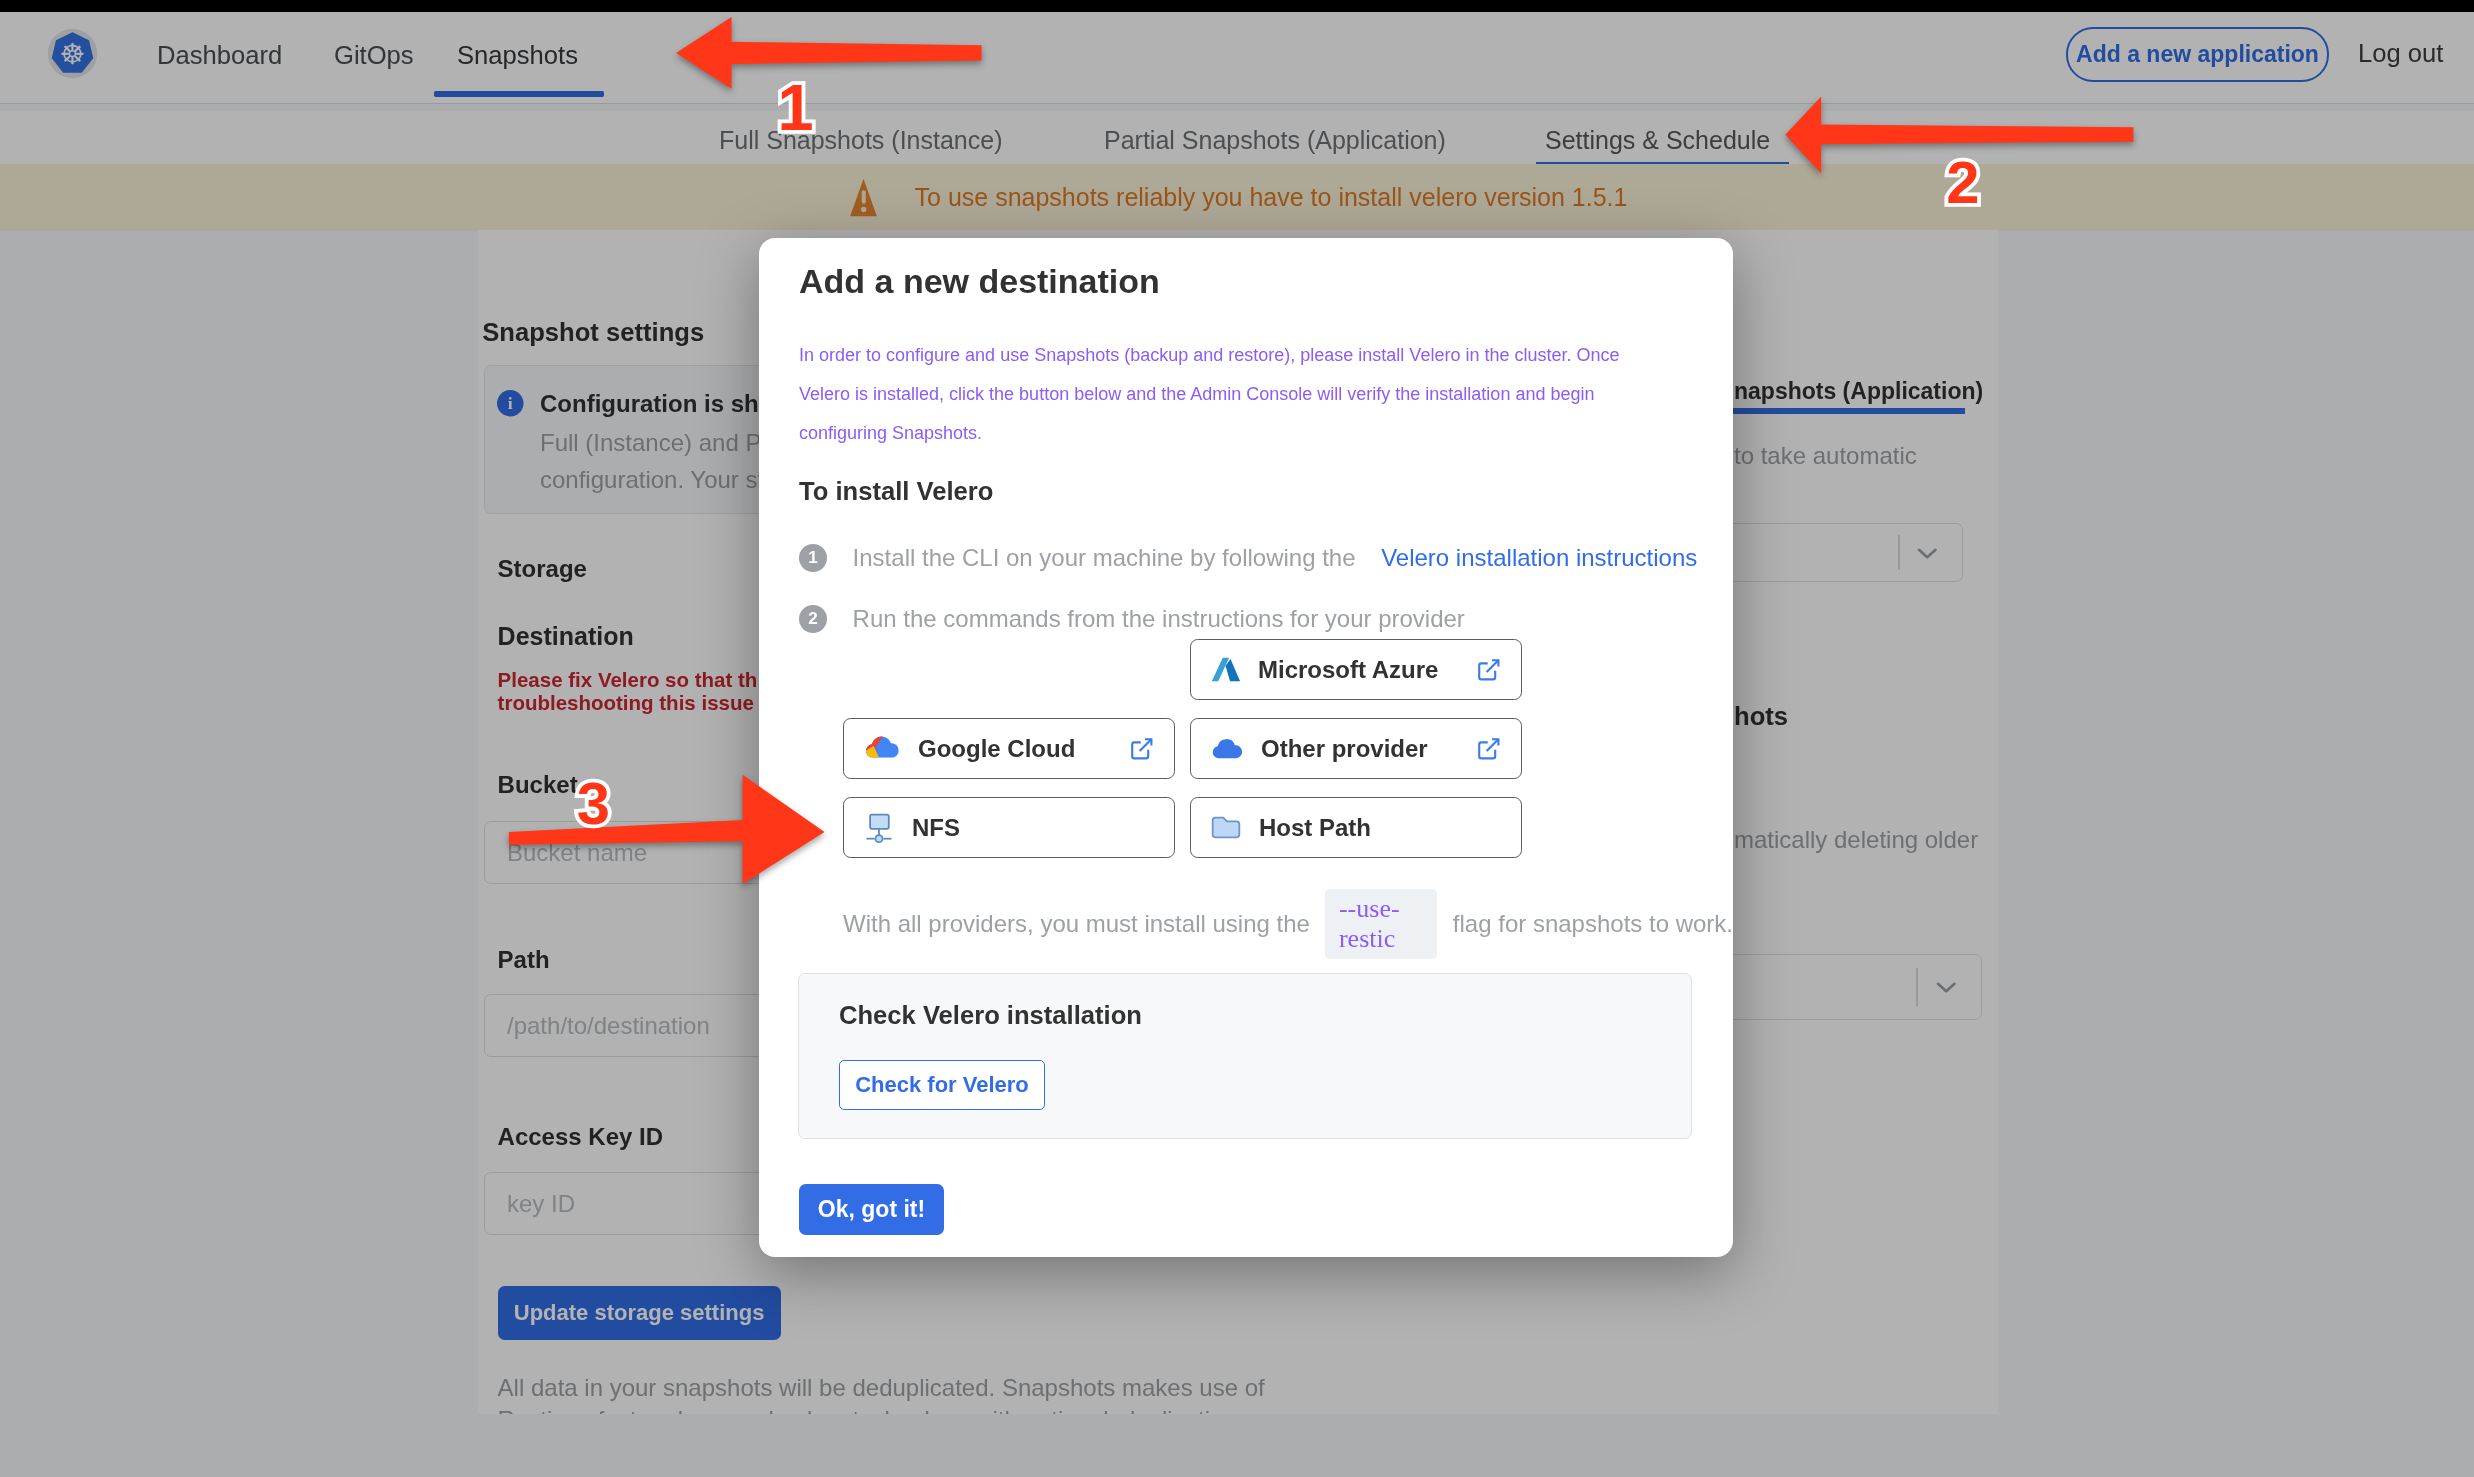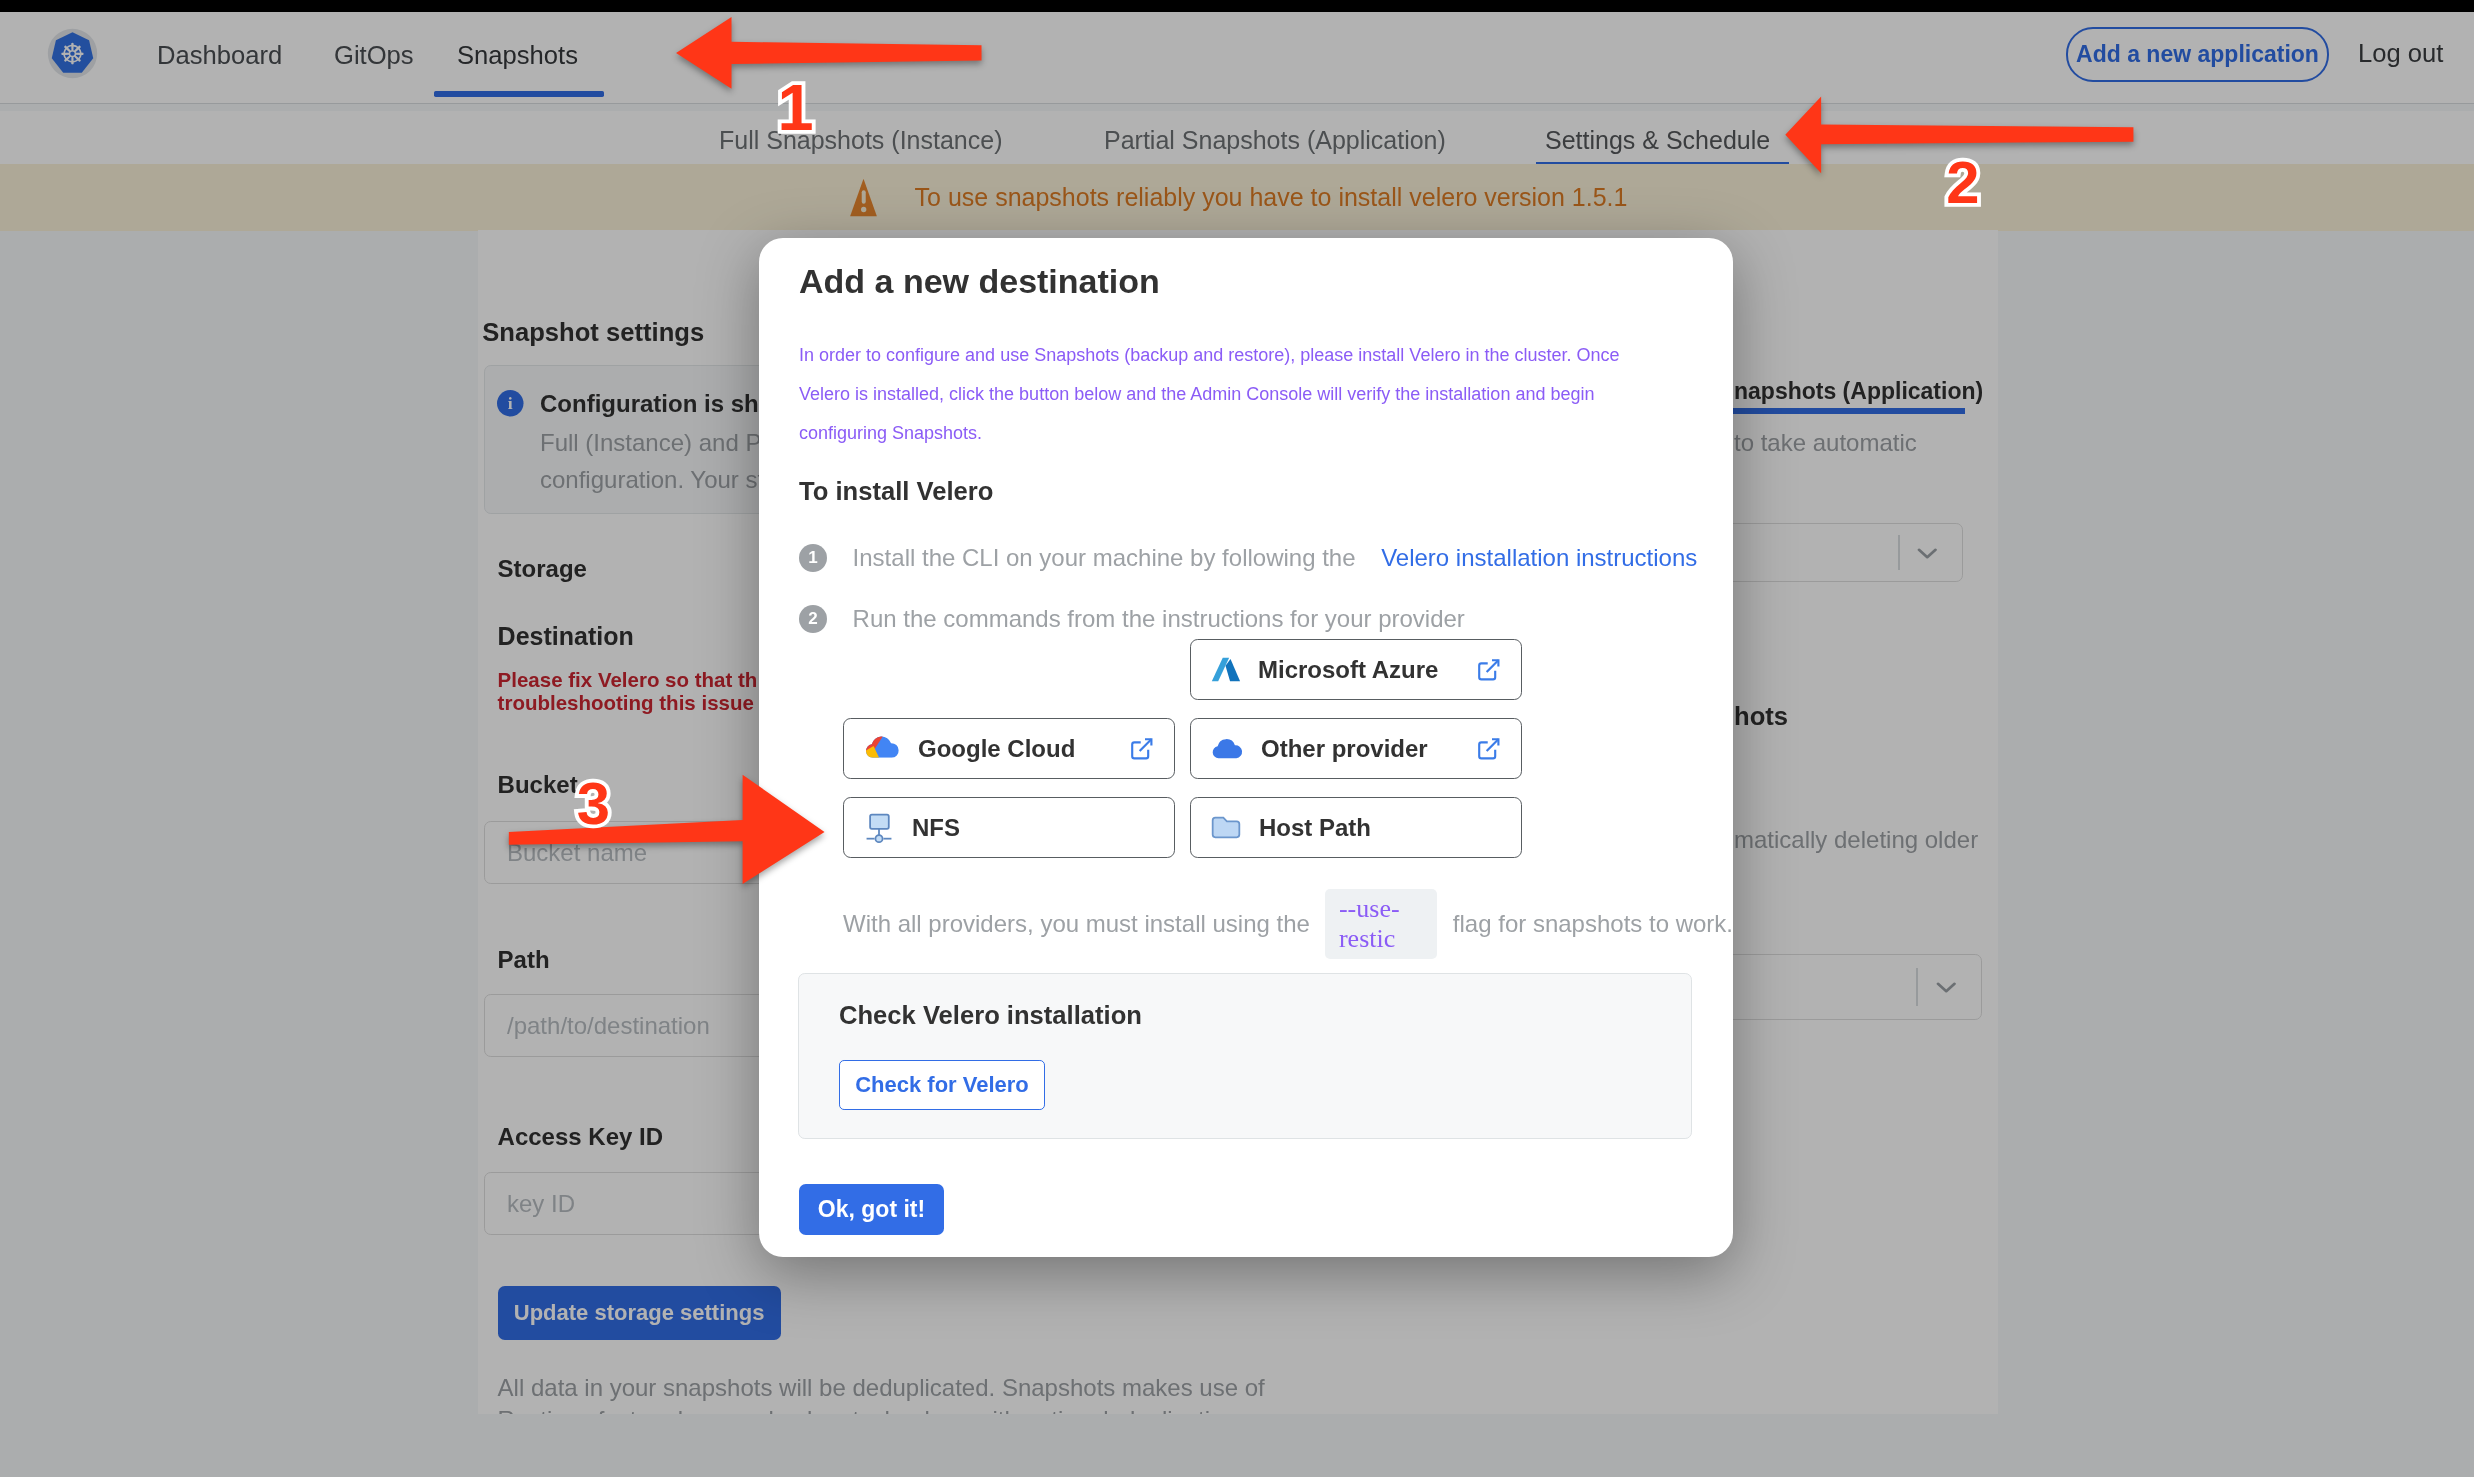--- a/index.html
+++ b/index.html
@@ -24,21 +24,21 @@
   .gray{color:#9da1a5;white-space:nowrap;}
   .err{color:#cc2631;font-weight:700;font-size:20.5px;line-height:23px;white-space:nowrap;}
   .infobox{background:#f6f8fa;border:0.9px solid #e4e8ea;border-radius:6.8px;}
   .field{position:absolute;height:63px;border:0.9px solid #dfdfdf;border-radius:6.8px;background:#fff;padding:0 22px;font-size:24px;color:#323232;font-family:"Liberation Sans",sans-serif;box-sizing:border-box;}
   .field::placeholder{color:#b7bcc1;opacity:1;}
   .bluebtn{background:#326de6;border:none;border-radius:6.8px;color:#fff;font-weight:700;font-family:"Liberation Sans",sans-serif;display:flex;align-items:center;justify-content:center;cursor:pointer;}
   .dropdown{background:#fff;border:0.9px solid #dfdfdf;border-radius:6.8px;}
   .dd-divider{position:absolute;width:1.7px;background:#d9dde0;}
   
   .overlay{left:0;top:0;width:2475px;height:1477px;background:rgba(0,0,0,0.30);z-index:10;}
-  .modal{left:759px;top:238px;width:974px;height:1019px;background:#ffffff;border-radius:24px;box-shadow:0 15.4px 60px rgba(0,0,0,.35);z-index:20;}
+  .modal{left:759px;top:238px;width:974px;height:1019px;background:#ffffff;border-radius:16px;box-shadow:0 15.4px 60px rgba(0,0,0,.35);z-index:20;}
   .modal-title{font-size:34px;font-weight:700;color:#323232;white-space:nowrap;}
   .modal-body{font-size:18px;line-height:39px;color:#8b5cf6;}
   .step-circle{width:28px;height:28px;border-radius:50%;background:#9da1a5;color:#fff;font-size:17px;font-weight:700;display:flex;align-items:center;justify-content:center;flex:none;}
   .step-row{display:flex;align-items:center;gap:25.6px;font-size:24px;color:#9da1a5;white-space:nowrap;}
   .provbtn{position:absolute;width:332px;height:61px;border:1.7px solid #585d61;border-radius:7.7px;background:#fff;display:flex;align-items:center;padding:0 19px;gap:17px;box-sizing:border-box;cursor:pointer;}
   .provlabel{font-size:24px;font-weight:700;color:#323232;white-space:nowrap;}
   .provspacer{flex:1;}
   .codechip{background:#eef1f3;border-radius:5.1px;padding:5.1px 13.7px;font-family:Liberation Serif, serif;font-size:26px;color:#8b5cf6;}
   .checkbox-section{background:#f7f8f9;border:0.9px solid #dfe3e5;border-radius:6.8px;}
   .outlinebtn{background:#fff;border:1.7px solid #326de6;border-radius:5.1px;color:#326de6;font-weight:700;font-size:22px;display:flex;align-items:center;justify-content:center;cursor:pointer;}
@@ -109,21 +109,21 @@
     <div class="abs h-dark" style="left:19.6px;top:893px;font-size:24px">Access Key ID</div>
     <input class="field" style="left: 6px; top: 942px; width: 662px;" placeholder="key ID">
 
     <div class="abs bluebtn" style="left:19.6px;top:1056px;width:283px;height:54px;font-size:22px">Update storage settings</div>
 
     <div class="abs gray" style="left:19.6px;top:1144px;font-size:24px">All data in your snapshots will be deduplicated. Snapshots makes use of</div>
     <div class="abs gray" style="left:19.6px;top:1176px;font-size:24px">Restic, a fast and secure backup technology with native deduplication.</div>
 
     <div class="abs h-dark" style="left:1256px;top:148px;font-size:23px">napshots (Application)</div>
     <div class="abs tab-underline" style="left:1186px;top:178px;width:301px;height:6px"></div>
-    <div class="abs gray" style="left:1256px;top:199px;font-size:24px">to take automatic</div>
+    <div class="abs gray" style="left:1256px;top:212px;font-size:24px">to take automatic</div>
 
     <div class="abs dropdown" style="left:1144px;top:293px;width:339px;height:57px">
       <div class="dd-divider" style="left:275px;top:11px;height:35px"></div>
       <svg class="abs" style="left:294px;top:24px" width="20.5" height="11" viewBox="0 0 22 12">
         <polyline points="2,2 11,10 20,2" fill="none" stroke="#9aa0a5" stroke-width="3" stroke-linecap="round" stroke-linejoin="round"></polyline>
       </svg>
     </div>
 
     <div class="abs h-dark" style="left:1256px;top:472px;font-size:25.6px">hots</div>
     <div class="abs gray" style="left:1256px;top:596px;font-size:24px">matically deleting older</div>

